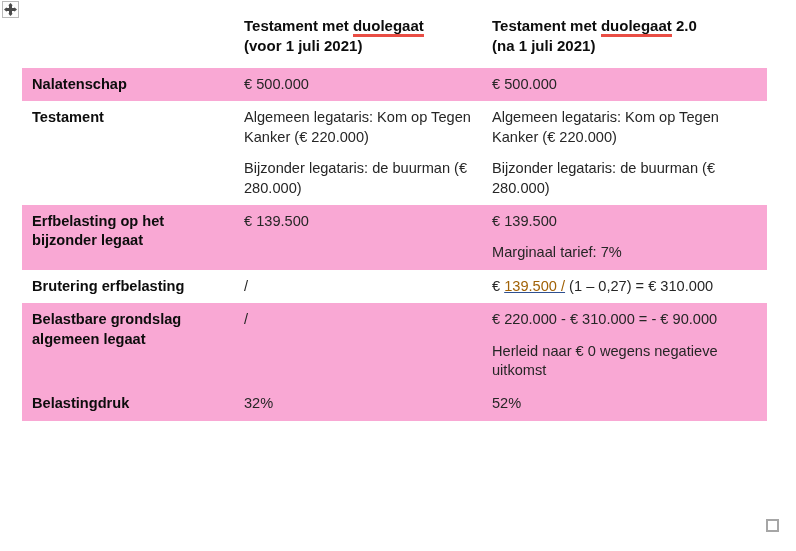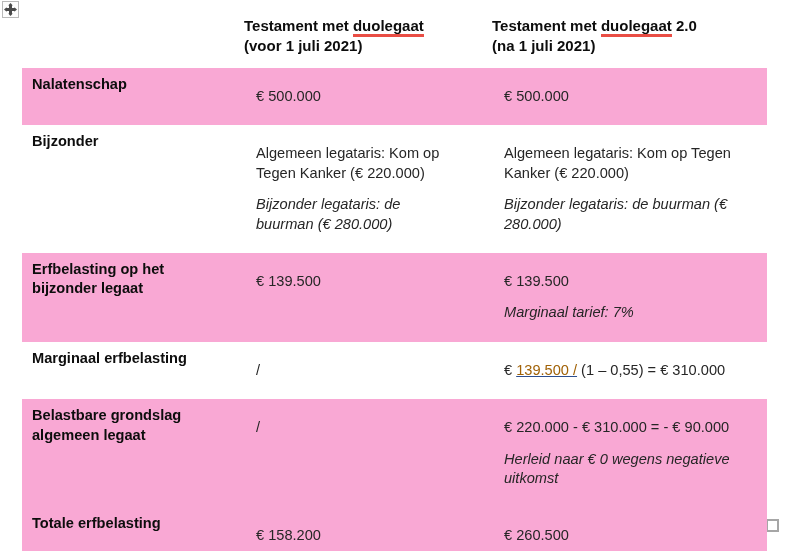--- a/index.html
+++ b/index.html
@@ -69,22 +69,22 @@
   col.c2 { width: 248px; }
   col.c3 { width: 285px; }
 
   .rowhead {
     font-weight: bold;
     color: #0d0d0d;
   }
   .cellval {
     color: #262626;
   }
-  .para { margin: 12px; }
-  .para + .para { margin-top: 12px; font-style: italic; }
+  .para { margin: 0; }
+  .para + .para { margin-top: 12px; }
 
   
   tr.headrow td {
     font-weight: bold;
     font-size: 15px;
     color: #0d0d0d;
     padding-top: 10px;
     padding-bottom: 12px;
     background: #ffffff;
   }
@@ -166,21 +166,21 @@
       <td class="rowhead">Nalatenschap</td>
       <td class="cellval">
         <p class="para">€ 500.000</p>
       </td>
       <td class="cellval">
         <p class="para">€ 500.000</p>
       </td>
     </tr>
 
     <tr class="plain">
-      <td class="rowhead">Bijzonder</td>
+      <td class="rowhead">Testament</td>
       <td class="cellval">
         <p class="para">Algemeen legataris: Kom op Tegen Kanker (€ 220.000)</p>
         <p class="para">Bijzonder legataris: de buurman (€ 280.000)</p>
       </td>
       <td class="cellval">
         <p class="para">Algemeen legataris: Kom op Tegen Kanker (€ 220.000)</p>
         <p class="para">Bijzonder legataris: de buurman (€ 280.000)</p>
       </td>
     </tr>
 
@@ -189,50 +189,41 @@
       <td class="cellval">
         <p class="para">€ 139.500</p>
       </td>
       <td class="cellval">
         <p class="para">€ 139.500</p>
         <p class="para">Marginaal tarief: 7%</p>
       </td>
     </tr>
 
     <tr class="plain">
-      <td class="rowhead">Marginaal erfbelasting</td>
+      <td class="rowhead">Brutering erfbelasting</td>
       <td class="cellval">
         <p class="para">/</p>
       </td>
       <td class="cellval">
-        <p class="para"><span>€ </span><span class="linkfrag">139.500 /</span><span> (1 – 0,55) = € 310.000</span></p>
+        <p class="para"><span>€ </span><span class="linkfrag">139.500 /</span><span> (1 – 0,27) = € 310.000</span></p>
       </td>
     </tr>
 
     <tr class="shaded">
       <td class="rowhead">Belastbare grondslag algemeen legaat</td>
       <td class="cellval">
         <p class="para">/</p>
       </td>
       <td class="cellval">
         <p class="para">€ 220.000 - € 310.000 = - € 90.000</p>
         <p class="para">Herleid naar € 0 wegens negatieve uitkomst</p>
       </td>
     </tr>
 
 
-    <tr class="shaded">
-      <td class="rowhead">Totale erfbelasting</td>
-      <td class="cellval">
-        <p class="para">€ 158.200</p>
-      </td>
-      <td class="cellval">
-        <p class="para">€ 260.500</p>
-      </td>
-    </tr>
 
 
     <tr class="shaded">
       <td class="rowhead">Belastingdruk</td>
       <td class="cellval">
         <p class="para">32%</p>
       </td>
       <td class="cellval">
         <p class="para">52%</p>
       </td>

